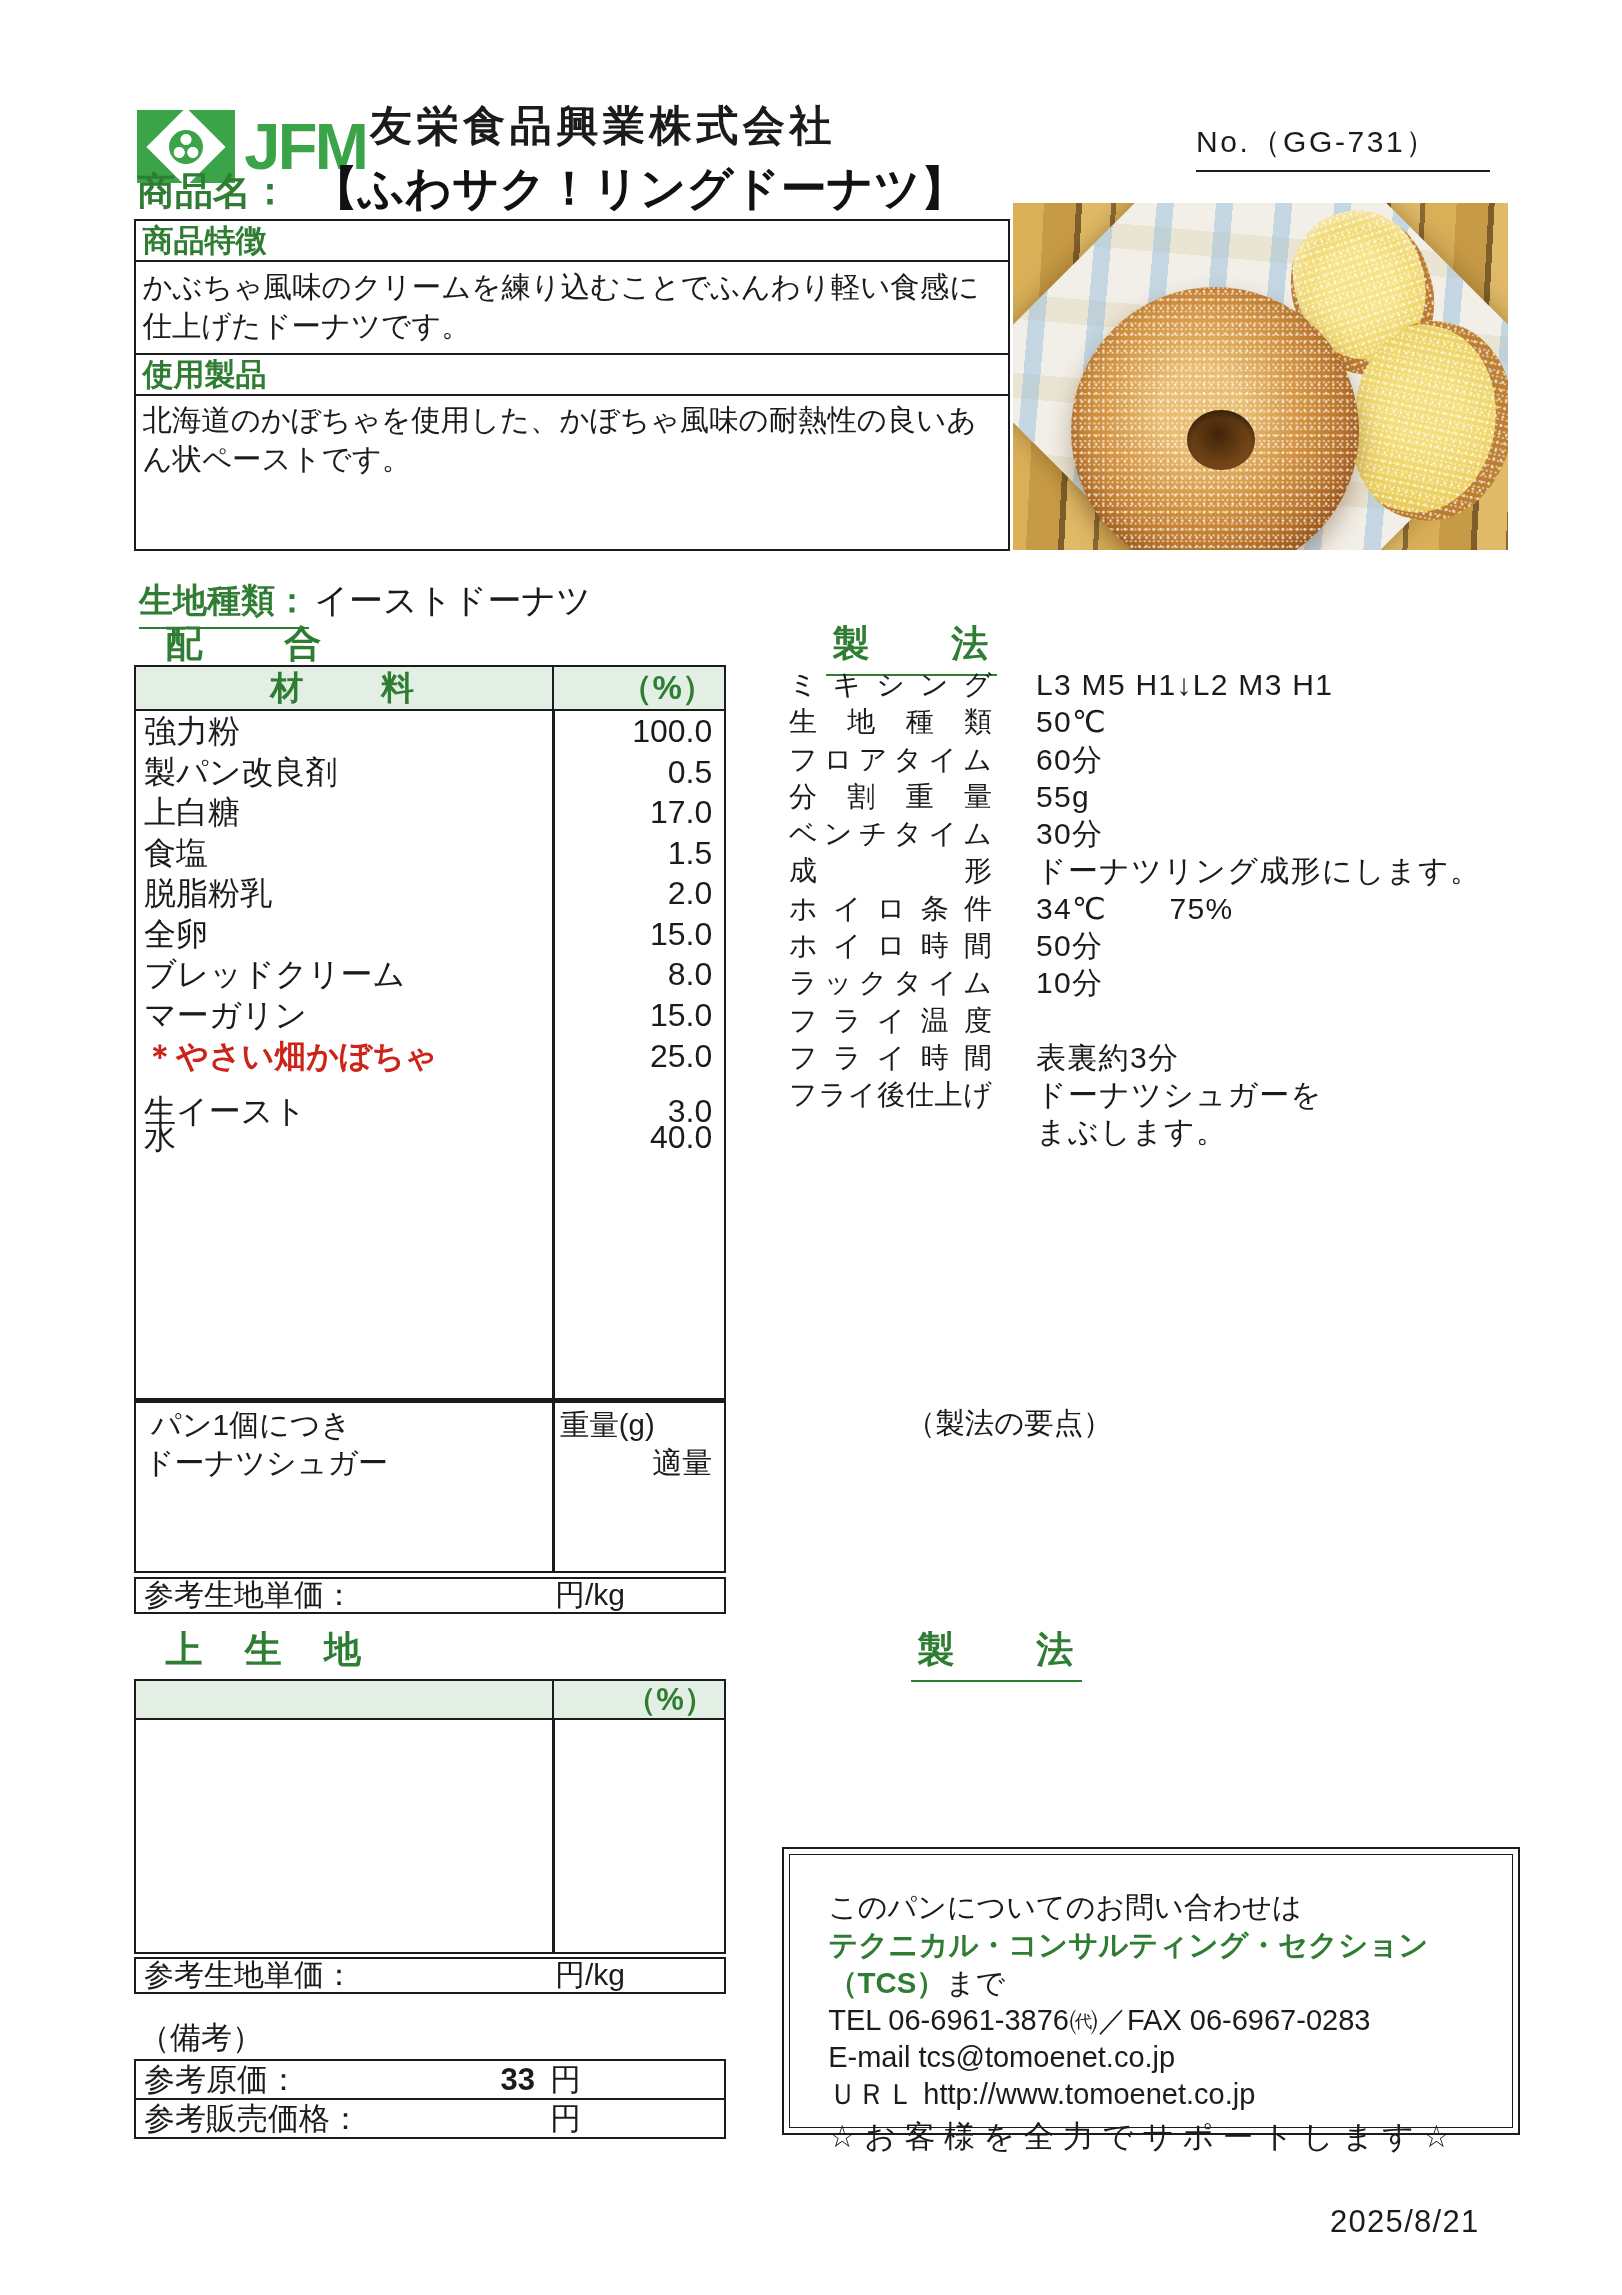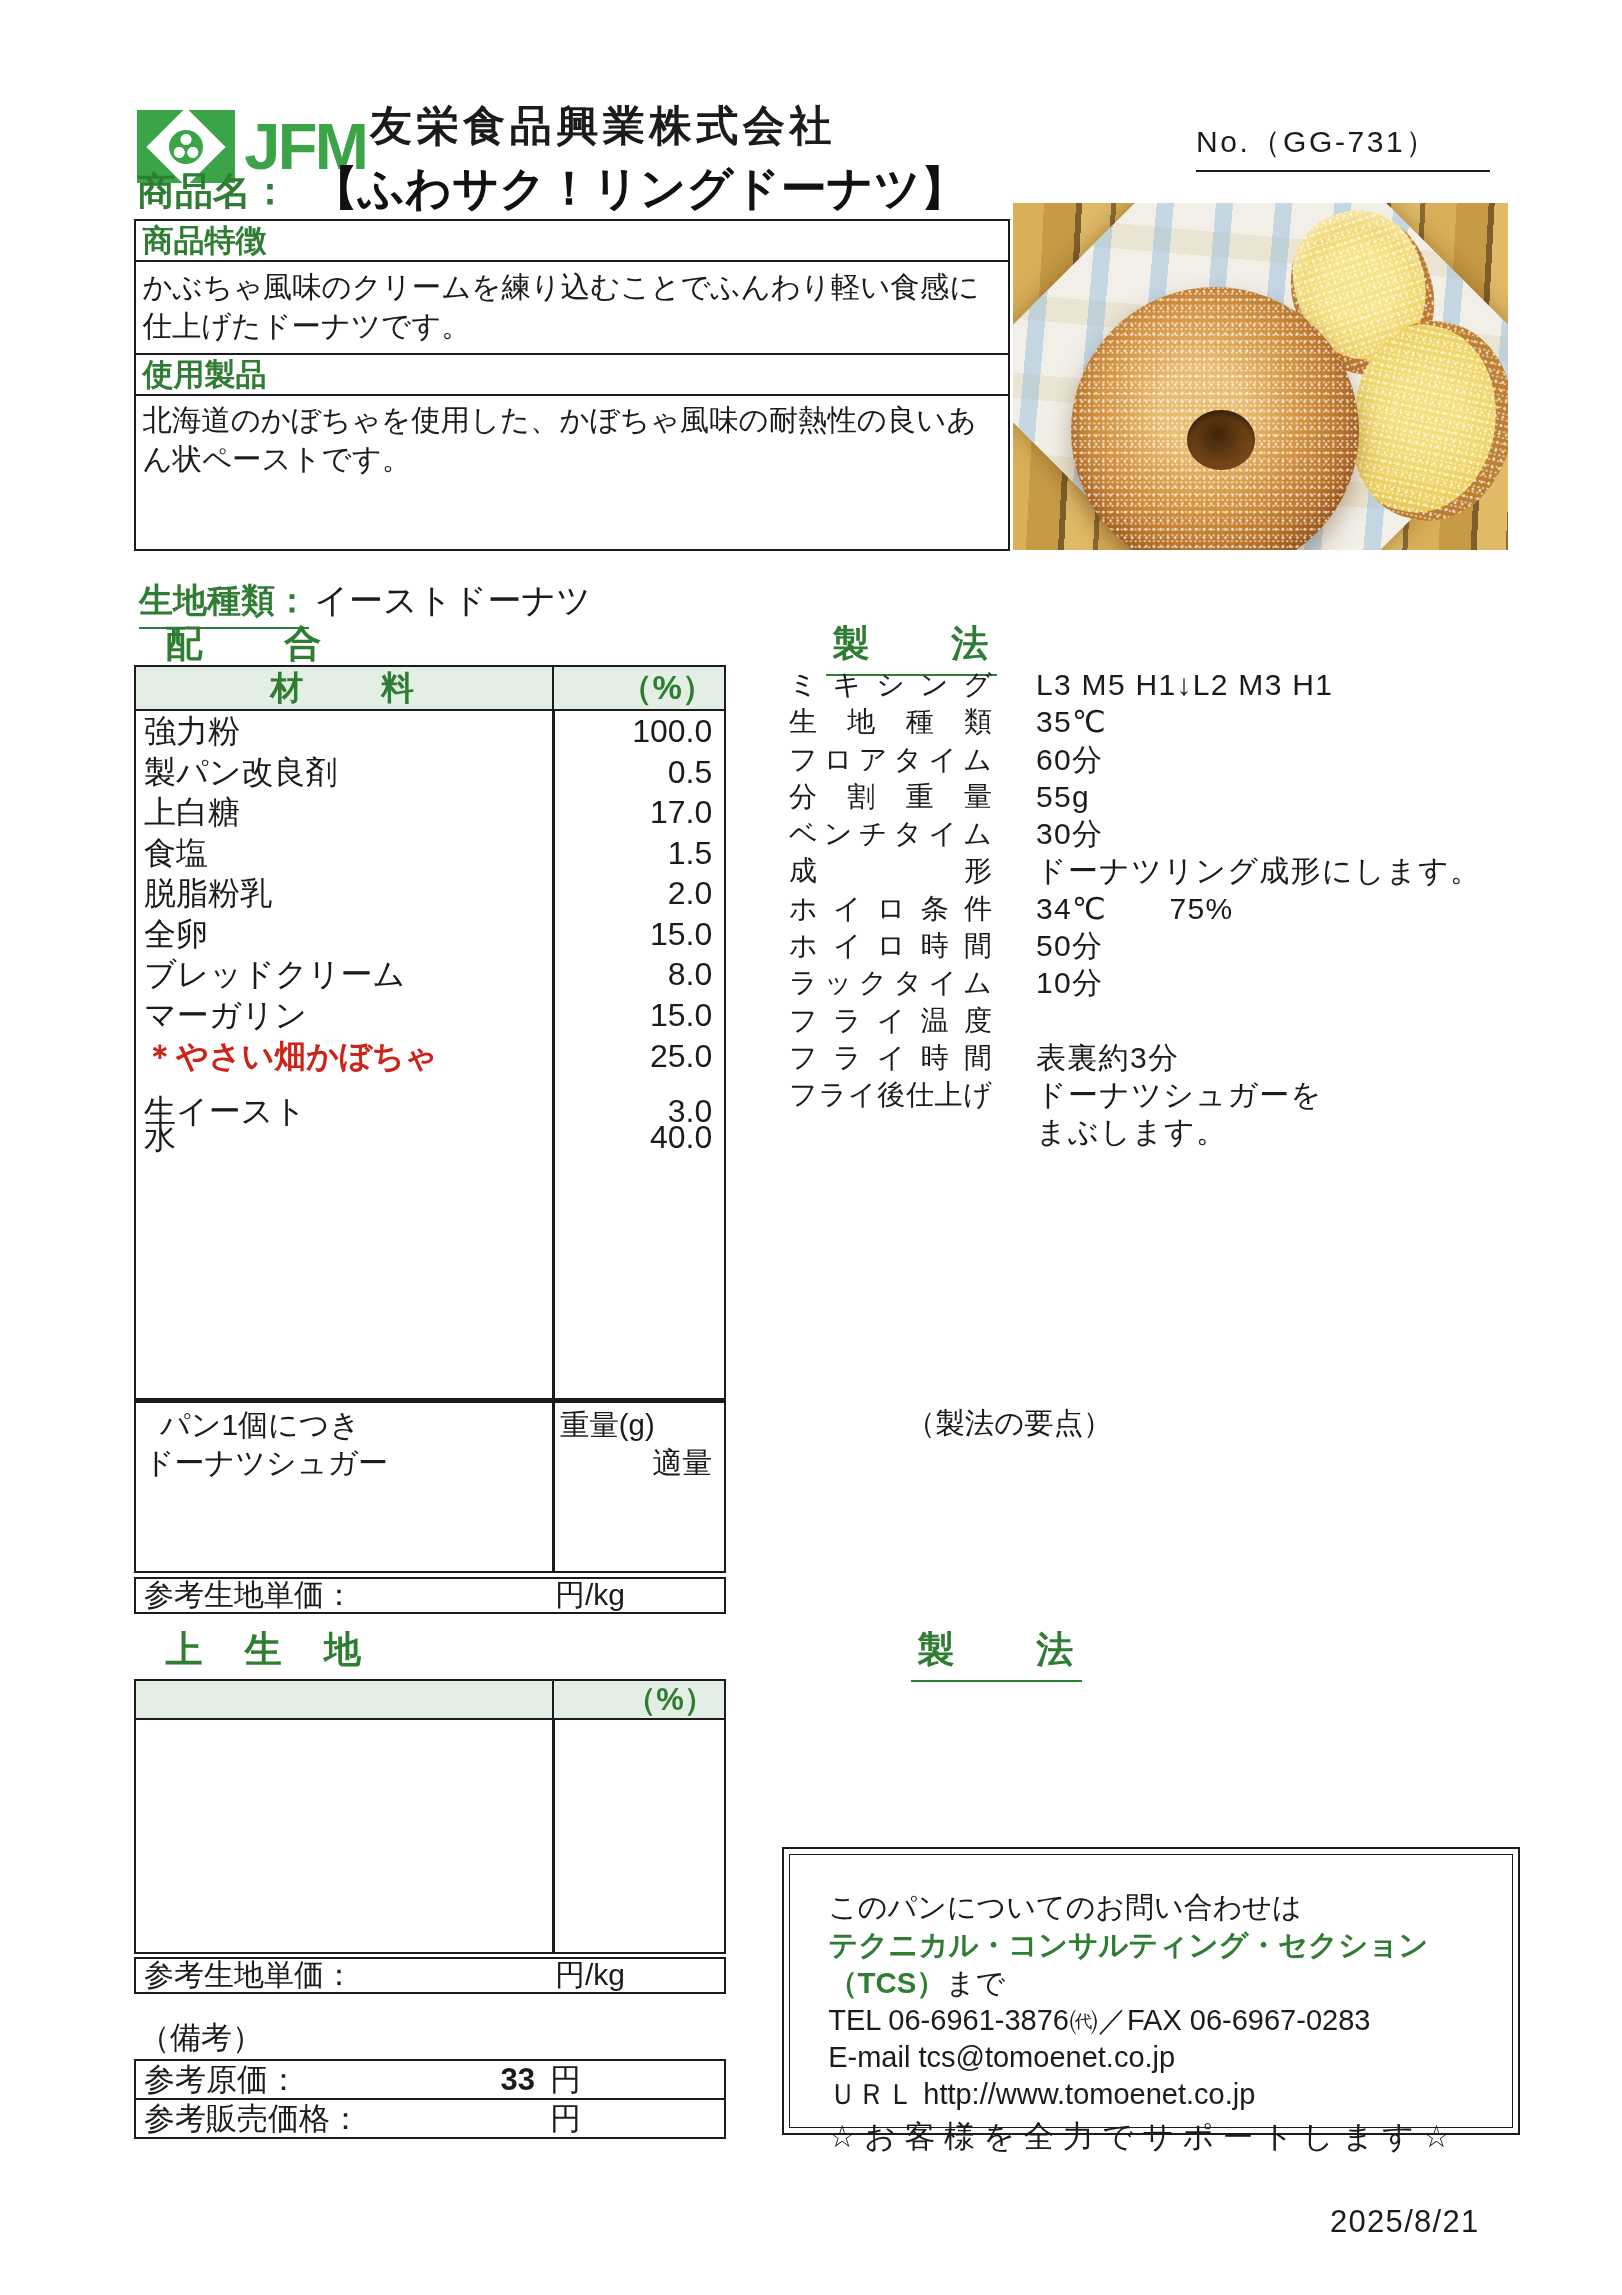--- a/index.html
+++ b/index.html
@@ -82,21 +82,21 @@
     font-size:33px;font-weight:700;color:#2e7d32;letter-spacing:3.9px;}
   .f-head-r{flex:1;display:flex;align-items:center;justify-content:flex-end;padding-right:9.2px;
     font-size:33px;font-weight:700;color:#2e7d32;}
   .f-body{position:relative;flex:1;}
   .f-divider{position:absolute;left:416px;top:0;bottom:0;width:2.6px;background:#1b1b1b;}
   .f-row{position:absolute;left:0;right:0;height:41px;display:flex;align-items:center;font-size:32px;}
   .f-cl{width:416px;padding-left:7.9px;box-sizing:border-box;}
   .f-cr{flex:1;text-align:right;padding-right:11.8px;}
   .f-row.red .f-cl{color:#cc2418;font-weight:700;}
   .f-sep{position:absolute;left:0;right:0;top:687px;height:4.6px;background:#1b1b1b;}
-  .pp-l1{position:absolute;left:0;top:695px;width:344px;padding-left:24px;font-size:30px;line-height:38px;box-sizing:border-box;}
+  .pp-l1{position:absolute;left:0;top:695px;width:344px;padding-left:15px;font-size:30px;line-height:38px;box-sizing:border-box;}
   .pp-l2{position:absolute;left:0;top:733px;width:416px;padding-left:7.9px;font-size:30px;line-height:38px;box-sizing:border-box;}
   .pp-r1{position:absolute;left:424px;top:695px;right:0;font-size:29.4px;line-height:38px;}
   .pp-r2{position:absolute;left:424px;top:733px;right:11.8px;text-align:right;font-size:30px;line-height:38px;}
   .uprice{position:absolute;left:134px;width:592px;height:37px;border:2px solid #1b1b1b;box-sizing:border-box;
     font-size:30px;display:flex;align-items:center;}
   .uprice .u-label{padding-left:7.9px;}
   .uprice .u-unit{position:absolute;left:419px;}
   .up1{top:1577px;}
   .up2{top:1957px;}
   
@@ -239,21 +239,21 @@
   </div>
   <div class="uprice up1">
     <span class="u-label">参考生地単価：</span>
     <span class="u-unit">円/kg</span>
   </div>
 
   <div class="method-list">
       <div class="m-label" style="top: 0px;">ミキシング</div>
       <div class="m-value" style="top: 0px;">L3  M5  H1↓L2  M3  H1</div>
       <div class="m-label" style="top: 37px;">生地種類</div>
-      <div class="m-value" style="top: 37px;">35℃</div>
+      <div class="m-value" style="top: 37px;">50℃</div>
       <div class="m-label" style="top: 75px;">フロアタイム</div>
       <div class="m-value" style="top: 75px;">60分</div>
       <div class="m-label" style="top: 112px;">分割重量</div>
       <div class="m-value" style="top: 112px;">55g</div>
       <div class="m-label" style="top: 149px;">ベンチタイム</div>
       <div class="m-value" style="top: 149px;">30分</div>
       <div class="m-label" style="top: 186px;">成形</div>
       <div class="m-value" style="top: 186px;">ドーナツリング成形にします。</div>
       <div class="m-label" style="top: 224px;">ホイロ条件</div>
       <div class="m-value" style="top: 224px;">34℃　　75%</div>

